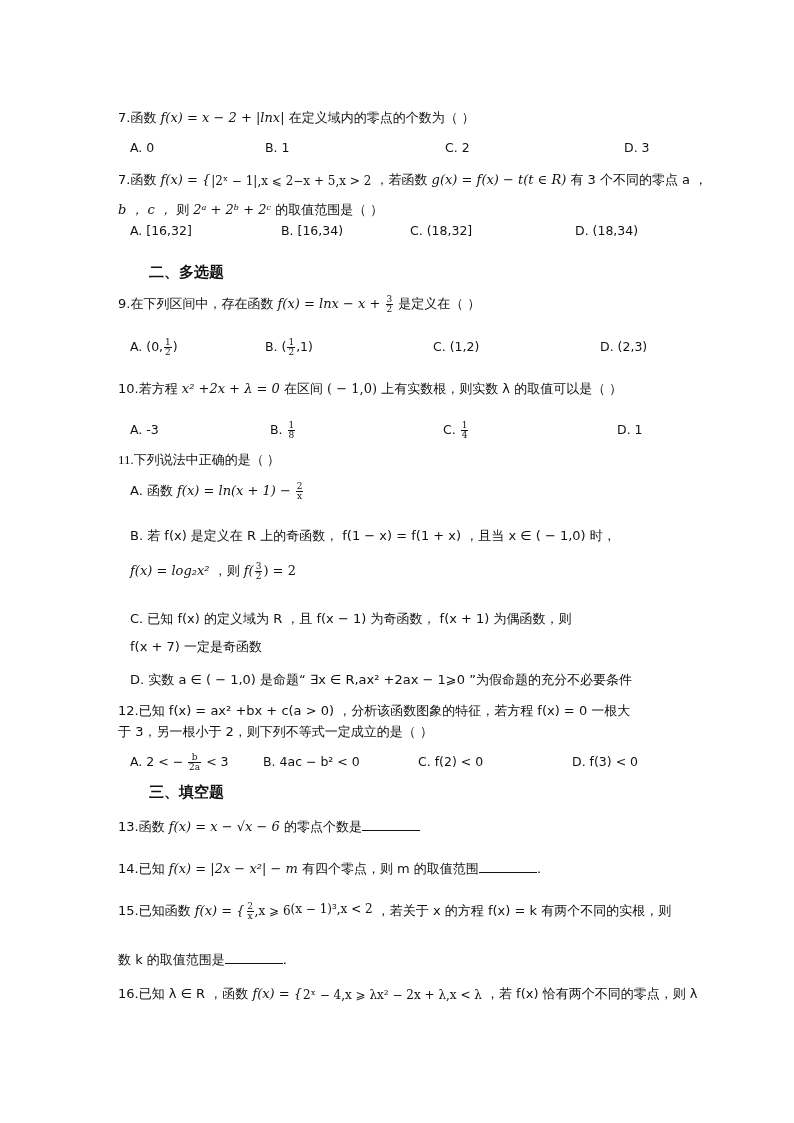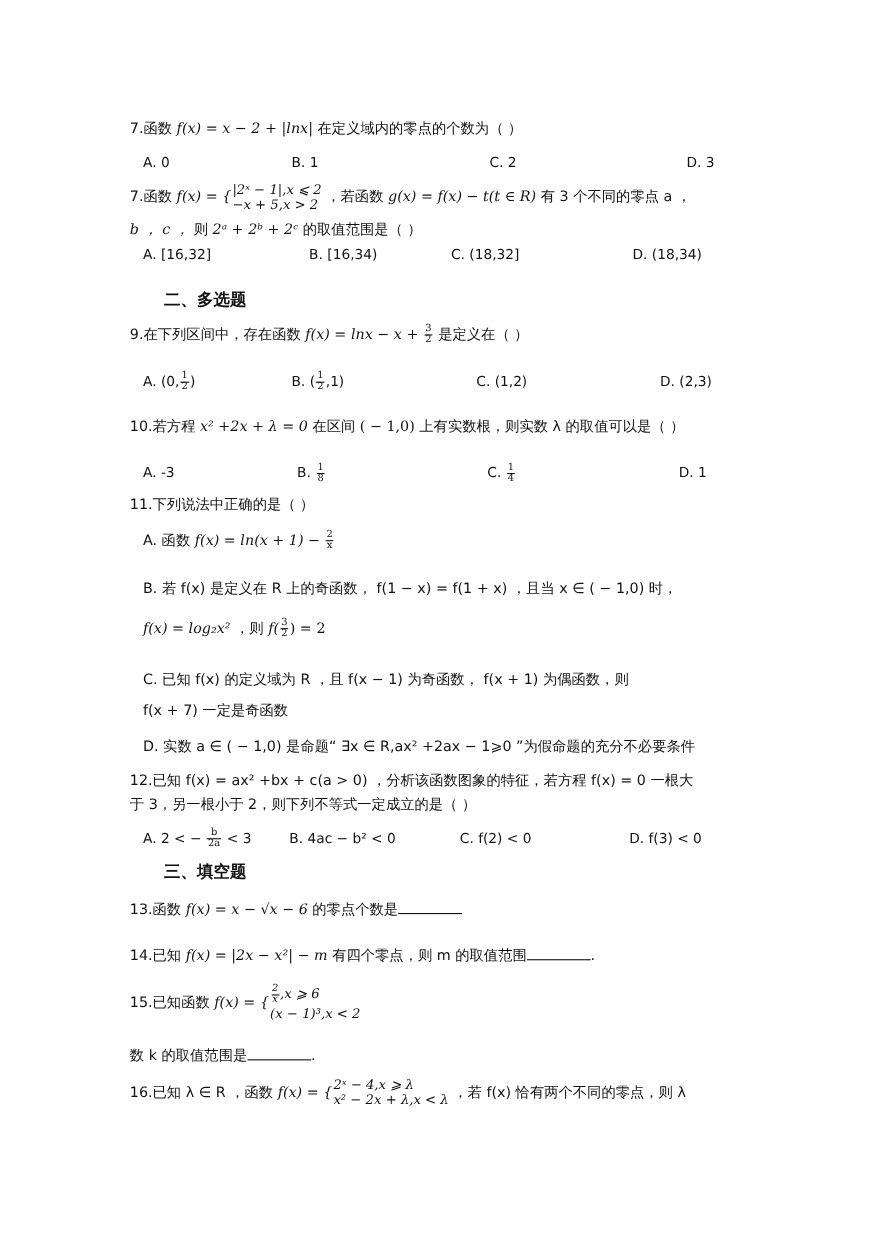--- a/index.html
+++ b/index.html
@@ -6,22 +6,22 @@
   body { width: 794px; height: 1123px; position: relative; overflow: hidden;
          font-family: "DejaVu Sans", "Liberation Sans", sans-serif; color: #111; font-size: 13px; }
   .line { position: absolute; left: 118px; white-space: nowrap; line-height: 18px; }
   .opt { position: absolute; white-space: nowrap; line-height: 18px; font-size: 12.5px; }
   .m { font-family: "DejaVu Serif", "Liberation Serif", serif; font-style: italic; }
   .mn { font-family: "DejaVu Serif", "Liberation Serif", serif; font-style: normal; }
   .sec { position: absolute; left: 118px; font-weight: bold; font-size: 15px; line-height: 20px; margin-left: 31px; }
   .frac { display: inline-flex; flex-direction: column; align-items: center; vertical-align: middle;
           font-size: 9px; line-height: 9px; margin: 0 1px; font-family: "DejaVu Serif", serif; }
   .frac .d { border-top: 0.8px solid #111; padding: 0 1px; }
-  .pw { display: inline-flex; flex-direction: column; vertical-align: middle; font-size: 12px; line-height: 14px;
-        font-family: "DejaVu Serif", serif; font-style: italic; margin-left: 1px; }
+  .pw { display: inline-flex; flex-direction: row; vertical-align: middle; font-size: 12px; line-height: 14px;
+        font-family: "DejaVu Serif", serif; margin-left: 1px; }
   .blank { display: inline-block; width: 58px; border-bottom: 1px solid #111; height: 12px; vertical-align: baseline; }
 </style>
 </head>
 <body>
 
 <div class="line" style="top:109px;">
   <span>7.函数 </span><span class="m">f(x) = x − 2 + |lnx|</span><span> 在定义域内的零点的个数为（    ）</span>
 </div>
 <div class="opt" style="top:139px; left:130px;">A. 0</div>
 <div class="opt" style="top:139px; left:265px;">B. 1</div>
@@ -76,21 +76,21 @@
     </span>
 </div>
 <div class="opt" style="top:421px; left:443px;">
   <span>C. </span><span class="frac">
       <span>1</span>
       <span class="d">4</span>
     </span>
 </div>
 <div class="opt" style="top:421px; left:617px;">D. 1</div>
 
-<div class="line" style="top:451px;">11.下列说法中正确的是（    ）</div>
+<div class="line" style="top:451px;font-family:Liberation Serif, serif;">11.下列说法中正确的是（    ）</div>
 <div class="line" style="top:482px; left:130px;">
   <span>A. 函数 </span><span class="m">f(x) = ln(x + 1) − </span><span class="frac">
       <span>2</span>
       <span class="d">x</span>
     </span>
 </div>
 <div class="line" style="top:527px; left:130px;">B. 若  f(x)  是定义在  R  上的奇函数，  f(1 − x) = f(1 + x) ，且当  x ∈ ( − 1,0) 时，</div>
 <div class="line" style="top:562px; left:130px;">
   <span class="m">f(x) = log₂x²</span><span> ，则 </span><span class="m">f(</span><span class="frac">
       <span>3</span>
@@ -123,21 +123,21 @@
   <span>14.已知 </span><span class="m">f(x) = |2x − x²| − m</span><span> 有四个零点，则 m 的取值范围</span><span class="blank"></span><span>.</span>
 </div>
 
 <div class="line" style="top:895px; line-height:32px;">
   <span>15.已知函数 </span><span class="m">f(x) = {</span><span class="pw">
       <span><span class="frac">
           <span>2</span>
           <span class="d">x</span>
         </span><span>,x  ⩾ 6</span></span>
       <span>(x  − 1)³,x &lt; 2</span>
-    </span>
+    </span><span> ，若关于  x  的方程  f(x) = k  有两个不同的实根，则</span>
 </div>
 <div class="line" style="top:951px;">
   <span>数  k  的取值范围是</span><span class="blank"></span><span>.</span>
 </div>
 
 <div class="line" style="top:978px; line-height:32px;">
   <span>16.已知  λ ∈ R ，函数 </span><span class="m">f(x) = {</span><span class="pw">
       <span>2ˣ − 4,x  ⩾ λ</span>
       <span>x² − 2x + λ,x &lt; λ</span>
     </span><span> ，若  f(x)  恰有两个不同的零点，则  λ</span>

